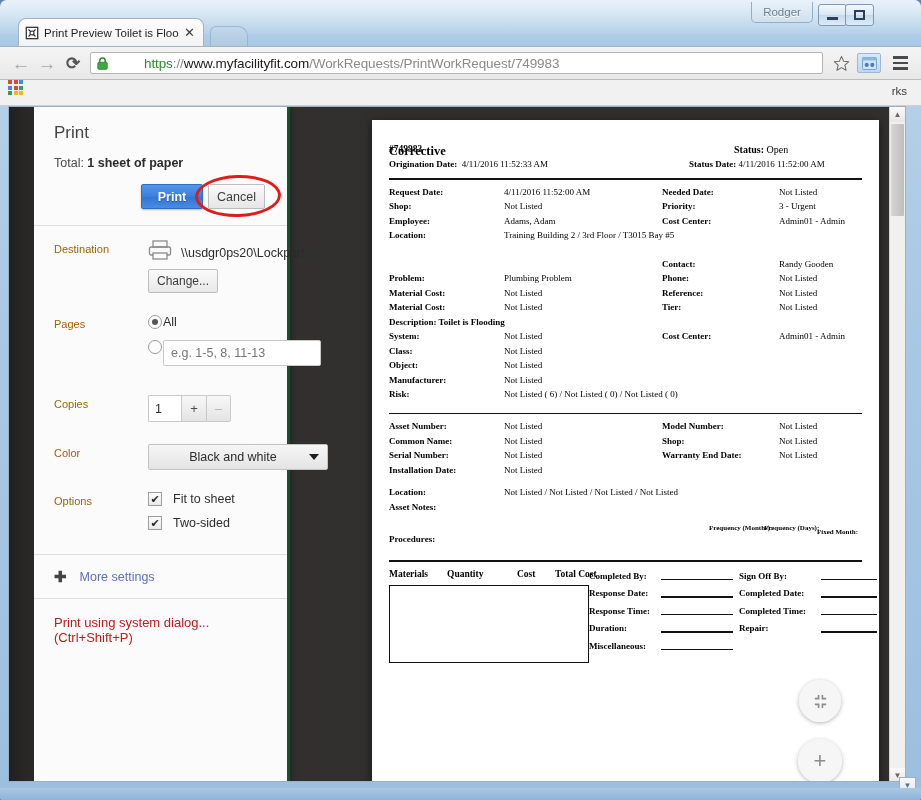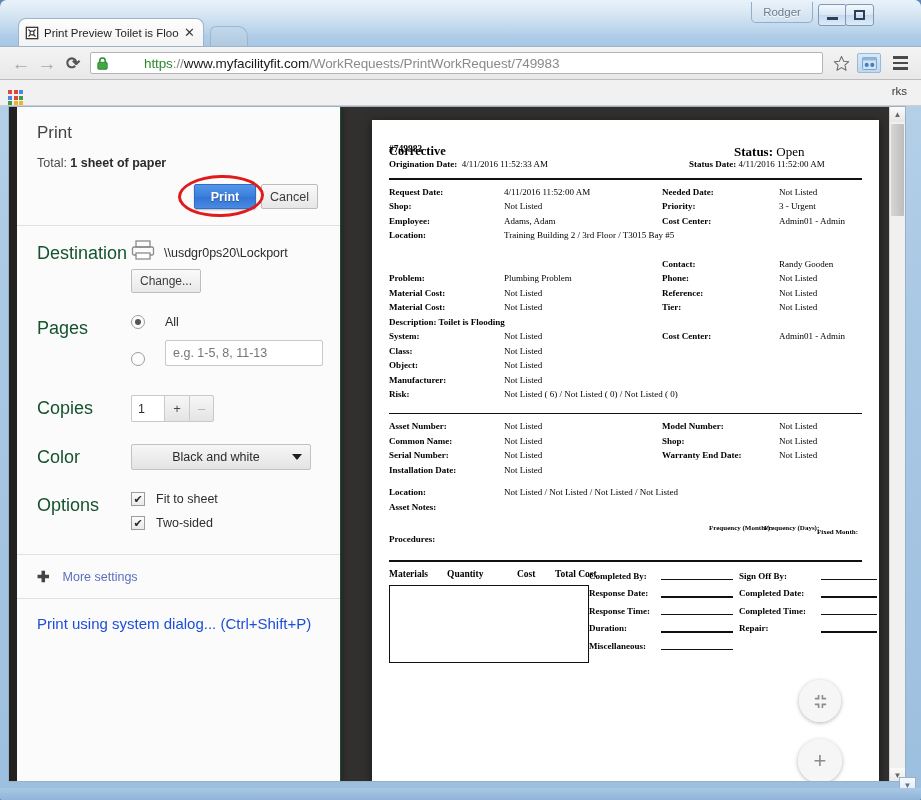--- a/index.html
+++ b/index.html
@@ -122,21 +122,21 @@
   #menu-btn {
     width:26px; height:24px; flex:none; margin-left:6px;
     display:flex; flex-direction:column; align-items:center; justify-content:center; gap:3px;
   }
   .hline { width:15px; height:2.5px; background:#4a4a4a; }
 
   
   #bookmarks-bar {
     position:absolute; left:0; top:80px; width:921px; height:26px;
     background:#f1f1f1; border-bottom:1px solid #cfcfcf;
-    display:flex; align-items:flex-end; padding:0 8px;
+    display:flex; align-items:flex-start; padding:0 8px;
   }
   #apps-grid { width:15px; height:15px; flex:none; display:grid;
     grid-template-columns:repeat(3,4px); grid-template-rows:repeat(3,4px); gap:1.5px; }
   .gd { width:4px; height:4px; }
   #bm-right {
     position:absolute; right:14px; top:5px;
     font-size:11.5px; color:#3a3a3a;
   }
 
   
@@ -158,22 +158,22 @@
   }
   #pb-dash { position:absolute; left:70px; top:396px; width:14px; height:2px; background:#6a6a6a; }
 
   
   #preview-backdrop {
     position:absolute; left:0; top:0; width:898px; height:676px;
     background:#32302f;
   }
   
   #print-panel {
-    position:absolute; left:8px; top:0; width:324px; height:676px;
-    background:#fbfbfb; border-right:1px solid #14532d;
+    position:absolute; left:25px; top:0; width:256px; height:676px;
+    background:#fbfbfb; border-right:3px solid #14532d;
     box-shadow:2px 0 6px rgba(0,0,0,.25);
   }
   #panel-shadow-left {
     position:absolute; left:0; top:0; width:25px; height:676px;
     background:linear-gradient(90deg,rgba(0,0,0,.32),rgba(0,0,0,.12));
   }
 
   
   #pp-header { padding:16px 20px 0 20px; }
   #pp-title { font-size:17px; color:#444; font-weight:normal; margin-bottom:13px; }
@@ -208,36 +208,36 @@
     z-index:3; pointer-events:none;
     transform:rotate(-1.5deg);
   }
 
   .pp-divider { height:1px; background:#e0e0e0; }
 
   .pp-row {
     display:flex; padding:14px 20px 0 20px; align-items:flex-start;
   }
   .pp-label {
-    width:94px; flex:none; font-size:18px; color:#14532d; padding-top:3px;
+    width:94px; flex:none; font-size:11px; color:#a16207; padding-top:3px;
   }
   .pp-ctl { flex:1; }
 
   .printer-line { display:flex; align-items:flex-end; gap:9px; }
   #printer-icon { width:24px; height:20px; flex:none; }
   #printer-name { font-size:12.5px; color:#2b2b2b; }
   #btn-change {
     margin-top:9px; width:70px; height:24px;
     background:linear-gradient(180deg,#fafafa,#e8e8e8);
     border:1px solid #bdbdbd; border-radius:2px;
     font-size:12px; color:#3c3c3c;
     display:flex; align-items:center; justify-content:center; cursor:default;
   }
 
-  .radio-line { display:flex; align-items:flex-end; gap:20px; margin-bottom:11px; }
+  .radio-line { display:flex; align-items:flex-start; gap:1px; margin-bottom:11px; }
   .radio {
     width:14px; height:14px; flex:none; border-radius:50%;
     border:1px solid #9c9c9c; background:#fdfdfd;
     display:flex; align-items:center; justify-content:center;
   }
   .radio.on::after { content:""; width:6px; height:6px; border-radius:50%; background:#555; }
   .radio-label { font-size:12.5px; color:#2d2d2d; }
   #pages-input {
     width:158px; height:26px; border:1px solid #c9c9c9; border-radius:2px;
     background:#fff; font-size:12.5px; color:#000000;
@@ -278,37 +278,37 @@
     font-size:11px; color:#2b2b2b; line-height:1;
   }
 
   #more-settings {
     display:flex; align-items:center; gap:13px;
     padding:14px 20px; cursor:default;
   }
   #plus-icon { font-size:15px; color:#444; font-weight:bold; line-height:1; }
   #more-label { font-size:12.5px; color:#5a6fc0; }
   #sys-dialog {
-    padding:16px 20px; font-size:15px; color:#1d4ed8; cursor:default;
+    padding:16px 20px; font-size:13px; color:#b91c1c; cursor:default;
   }
 
   
   #sheet {
     position:absolute; left:363px; top:13px; width:507px; height:750px;
     background:#fff;
     box-shadow:0 2px 9px rgba(0,0,0,.55);
     font-family:"Liberation Serif", serif;
     color:#000; overflow:hidden;
   }
   .doc { position:absolute; left:17px; top:24px; width:473px; }
 
   .doc-hdr { position:relative; height:30px; }
   .dh-id    { position:absolute; left:0;   top:0;  font-size:9.5px; font-weight:bold; }
   .dh-type  { position:absolute; left:0;   top:0;  width:473px; text-align:left; font-size:12.5px; font-weight:bold; }
-  .dh-stat  { position:absolute; left:345px; top:0; font-size:13px; }
+  .dh-stat  { position:absolute; left:345px; top:0; font-size:10px; }
   .dh-stat b{ font-weight:bold; }
   .dh-orig  { position:absolute; left:0;   top:15px; font-size:9px; }
   .dh-orig b{ font-weight:bold; }
   .dh-sdate { position:absolute; left:300px; top:15px; font-size:9px; }
   .dh-sdate b{ font-weight:bold; }
   .rule { height:1.5px; background:#111; margin:4px 0 7px 0; }
 
   .grid2 { position:relative; }
   .frow { position:relative; height:14.5px; font-size:9px; }
   .fL-k { position:absolute; left:0;   font-weight:bold; }

